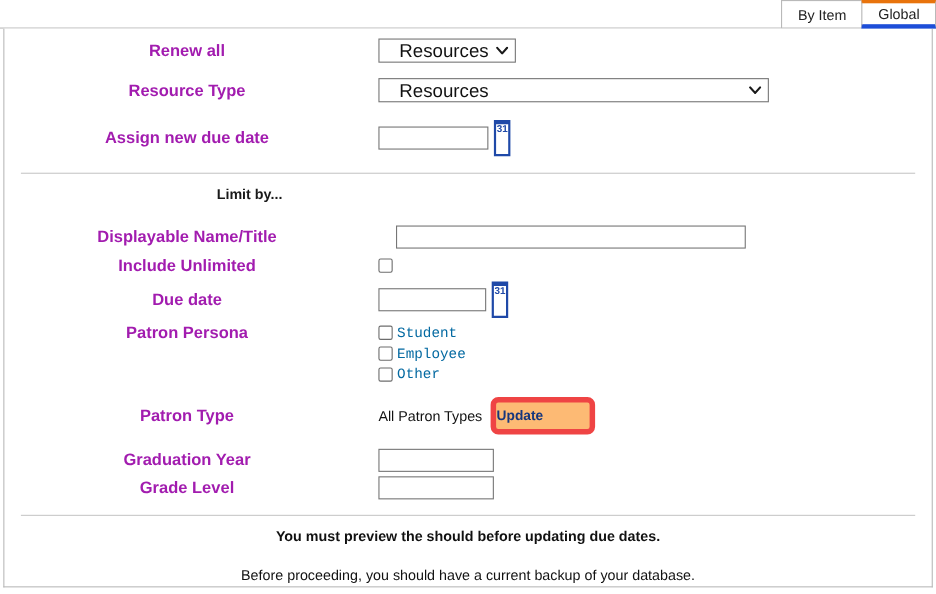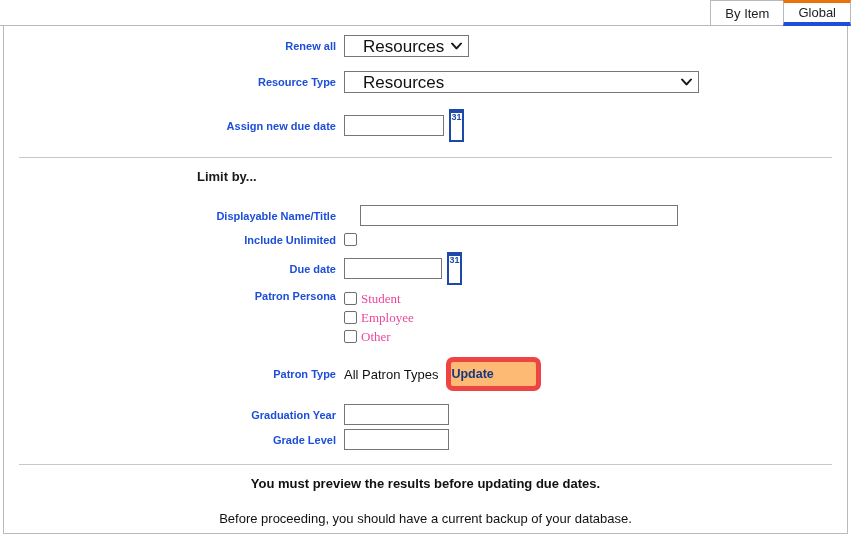--- a/index.html
+++ b/index.html
@@ -92,24 +92,24 @@
     background: #c8c8c8;
     margin: 0 15px;
   }
 
   
   .row {
     display: flex;
     align-items: center;
   }
   .lbl {
-    text-align: right;
-    font-weight: bold;
-    color: #1d4ed8;
-    font-size: 11px;
+    text-align: center;
+    font-weight: bold;
+    color: #a21caf;
+    font-size: 15px;
     font-family: "Liberation Sans", sans-serif;
     white-space: nowrap;
     padding-right: 8px;
     box-sizing: border-box;
   }
   .lbl-340 { width: 340px; }
 
   input[type="text"] {
     box-sizing: border-box;
     height: 21px;
@@ -191,22 +191,22 @@
     border-radius: 2px;
   }
   .cb-line {
     display: flex;
     align-items: center;
     gap: 4px;
     height: 19px;
   }
   .cb-line .cb-txt {
     font-size: 13px;
-    color: #ec4899;
-    font-family: Liberation Serif, serif;
+    color: #0369a1;
+    font-family: Liberation Mono, monospace;
   }
 
   
   .btn {
     box-sizing: border-box;
     border: 5px solid #ef4444;
     border-radius: 7px;
     background: #fdba74;
     color: #16377d;
     font-family: "Liberation Sans", sans-serif;
@@ -349,20 +349,20 @@
     <input type="text" style="width: 105px;" value="">
   </div>
 
   <div class="row" style="margin-top:4px;">
     <div class="lbl lbl-340">Grade Level</div>
     <input type="text" style="width: 105px;" value="">
   </div>
 
   <div class="divider" style="margin-top:14px;"></div>
 
-  <div class="center-txt notice-strong" style="margin-top:11px;">You must preview the results before updating due dates.</div>
+  <div class="center-txt notice-strong" style="margin-top:11px;">You must preview the should before updating due dates.</div>
   <div class="center-txt notice-plain" style="margin-top:20px;">Before proceeding, you should have a current backup of your database.</div>
 
   <div style="display:flex; justify-content:center; margin-top:27px;">
     <div class="btn" style="width:95px;">Preview</div>
   </div>
 
 </div>
 
 </body></html>

